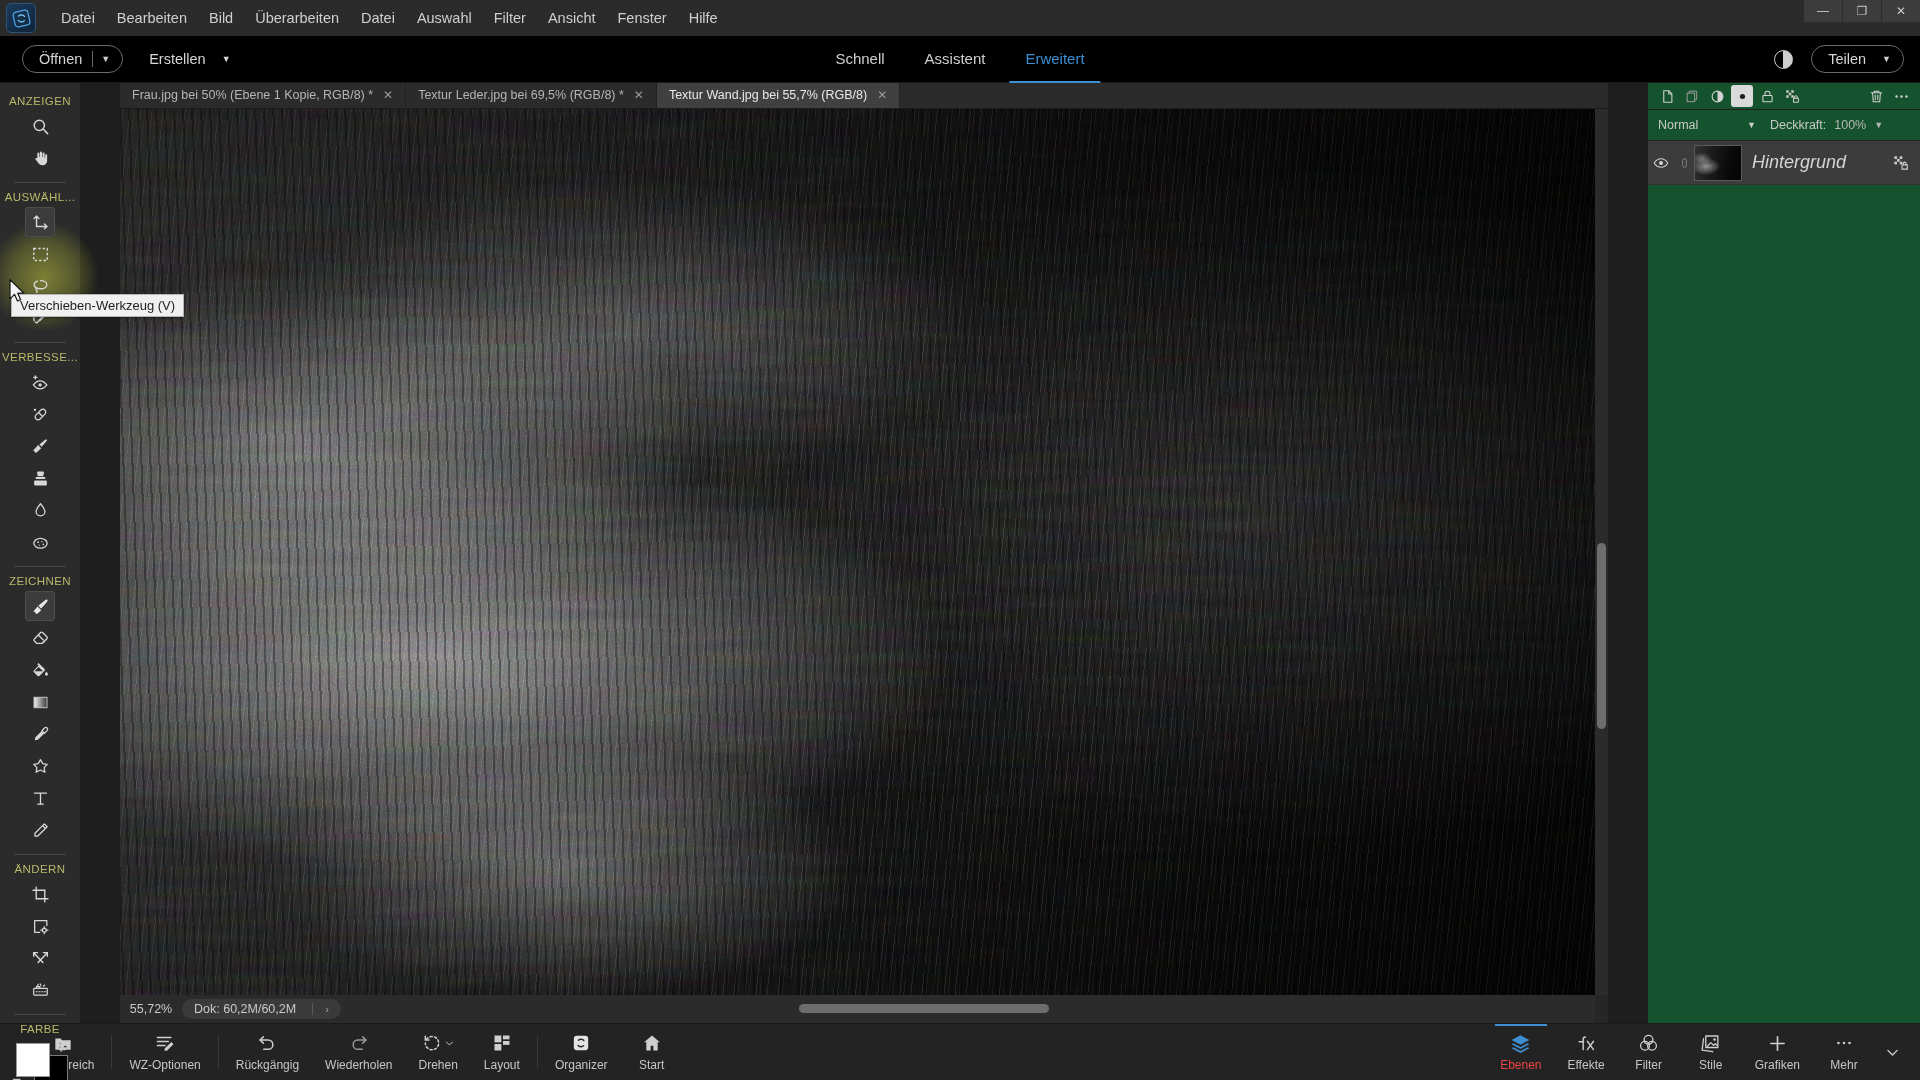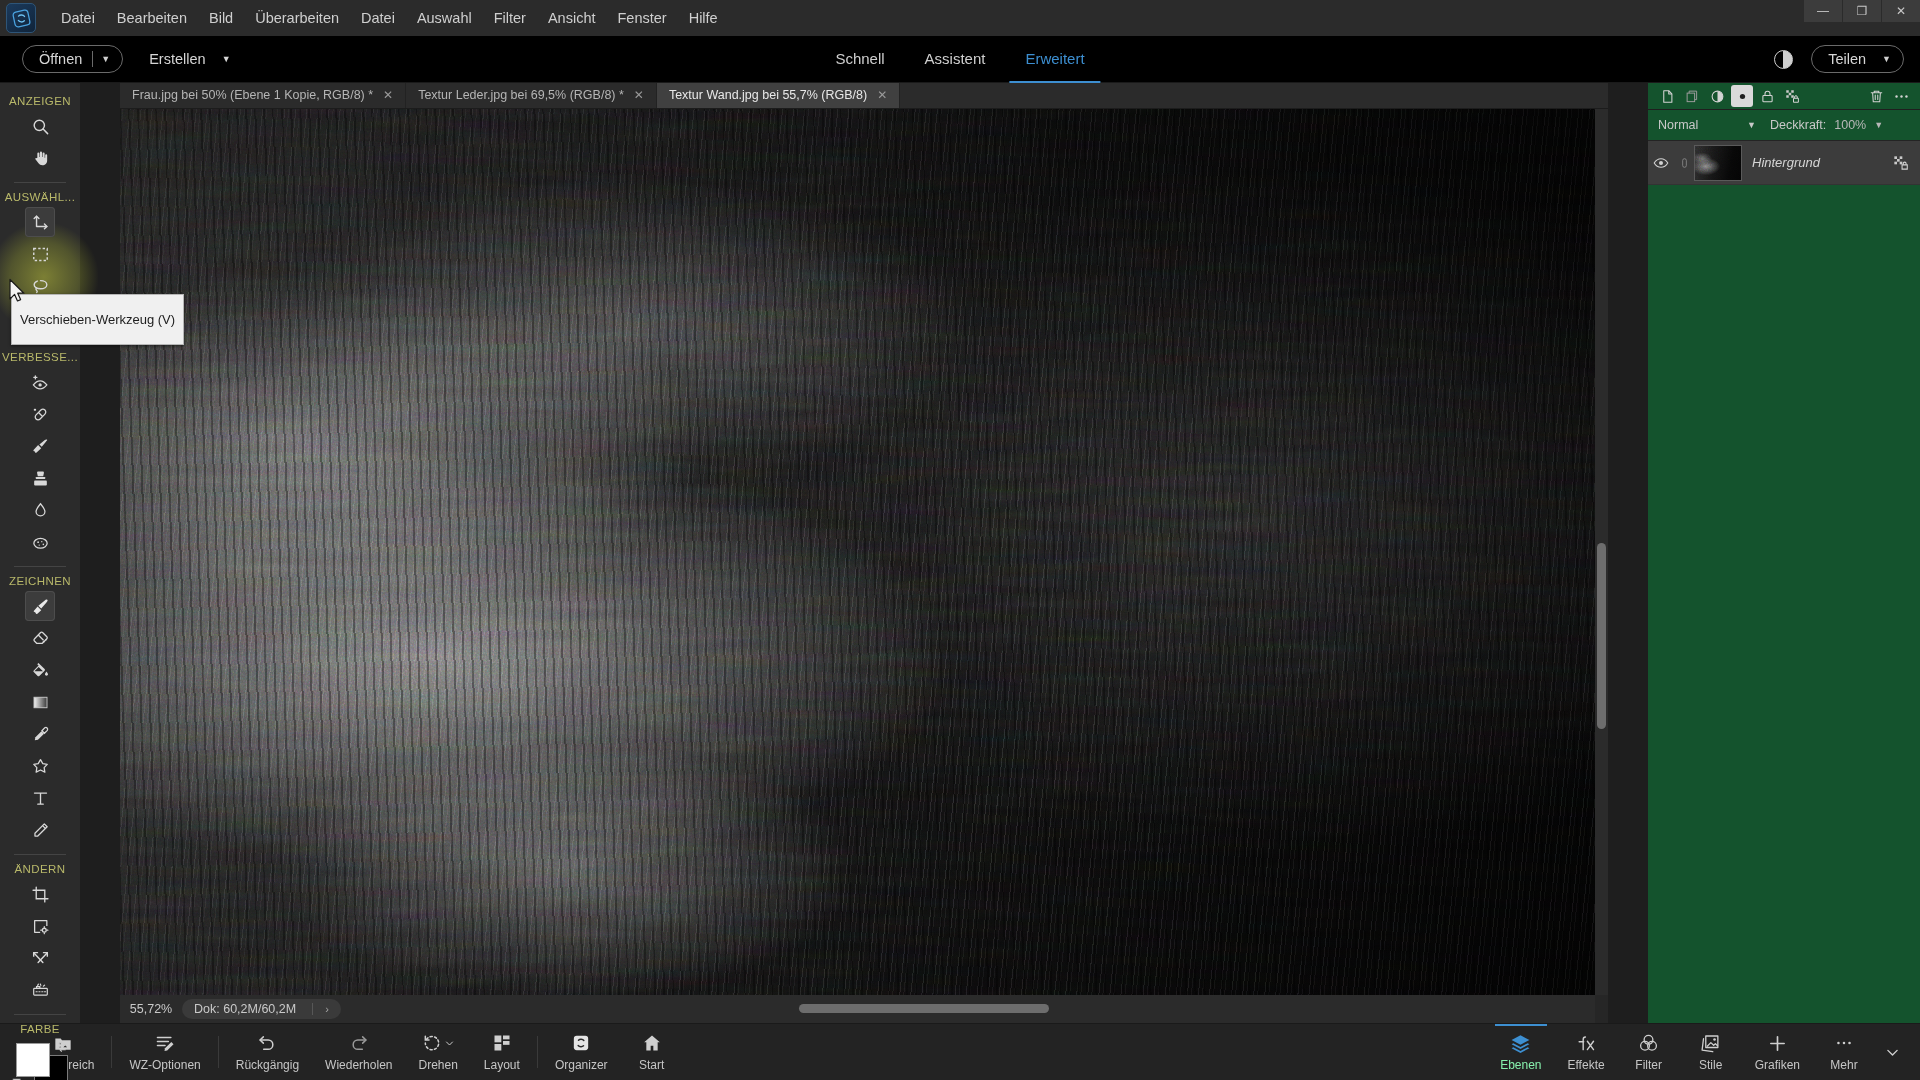--- a/index.html
+++ b/index.html
@@ -218,45 +218,45 @@
   .lr-eye { width: 26px; display: flex; justify-content: center; }
   .lr-link { width: 20px; display: flex; justify-content: center; }
   .lr-thumb {
     width: 48px; height: 36px; border: 1px solid #5a5a5a; margin-right: 10px;
     overflow: hidden; position: relative; background: #0a0a0a;
   }
   .lr-thumb .tex-base { background:
       radial-gradient(ellipse 50% 42% at 24% 60%, rgba(210,210,210,.55), rgba(0,0,0,0) 62%),
       radial-gradient(ellipse 34% 26% at 15% 36%, rgba(190,190,190,.42), rgba(0,0,0,0) 64%),
       linear-gradient(100deg, #2c2c2c 0%, #161616 38%, #070707 75%, #040404 100%); }
-  .lr-name { flex: 1; color: #d5d5d5; font-size: 13px; font-style: italic; }
+  .lr-name { flex: 1; color: #d5d5d5; font-size: 18px; font-style: italic; }
   .lr-lock { width: 22px; display: flex; justify-content: center; }
 
   
   .taskbar {
     height: 57px; background: #232323; flex: 0 0 57px; display: flex;
     align-items: stretch; border-top: 1px solid #1a1a1a;
   }
   .tbi {
     display: flex; flex-direction: column; align-items: center; justify-content: center;
     gap: 4px; padding: 0 13px; color: #c6c6c6; font-size: 12px; cursor: default;
     position: relative; min-width: 62px;
   }
   .tbi .ic { height: 22px; display: flex; align-items: center; justify-content: center; gap: 3px; }
-  .tbi.active { color: #86efac; }
+  .tbi.active { color: #ef4444; }
   .tbi.active::before {
     content: ""; position: absolute; top: 0; left: 8px; right: 8px; height: 2px; background: #3d8fd1;
   }
   .tb-vsep { width: 1px; background: #3a3a3a; margin: 12px 4px; }
   .tb-flex { flex: 1; }
 
   
   .tooltip {
     position: absolute; left: 11px; top: 211px; background: #f0f0f0; color: #1d1d1d;
-    font-size: 13px; padding: 17px 8px; border: 1px solid #b6b6b6; z-index: 40;
+    font-size: 13px; padding: 3px 8px; border: 1px solid #b6b6b6; z-index: 40;
     white-space: nowrap; box-shadow: 0 1px 3px rgba(0,0,0,.5);
   }
   .cursor { position: absolute; left: 8px; top: 195px; z-index: 50; pointer-events: none; }
 </style>
 </head>
 <body>
 
 <div class="app">
 
   <div class="menubar">

